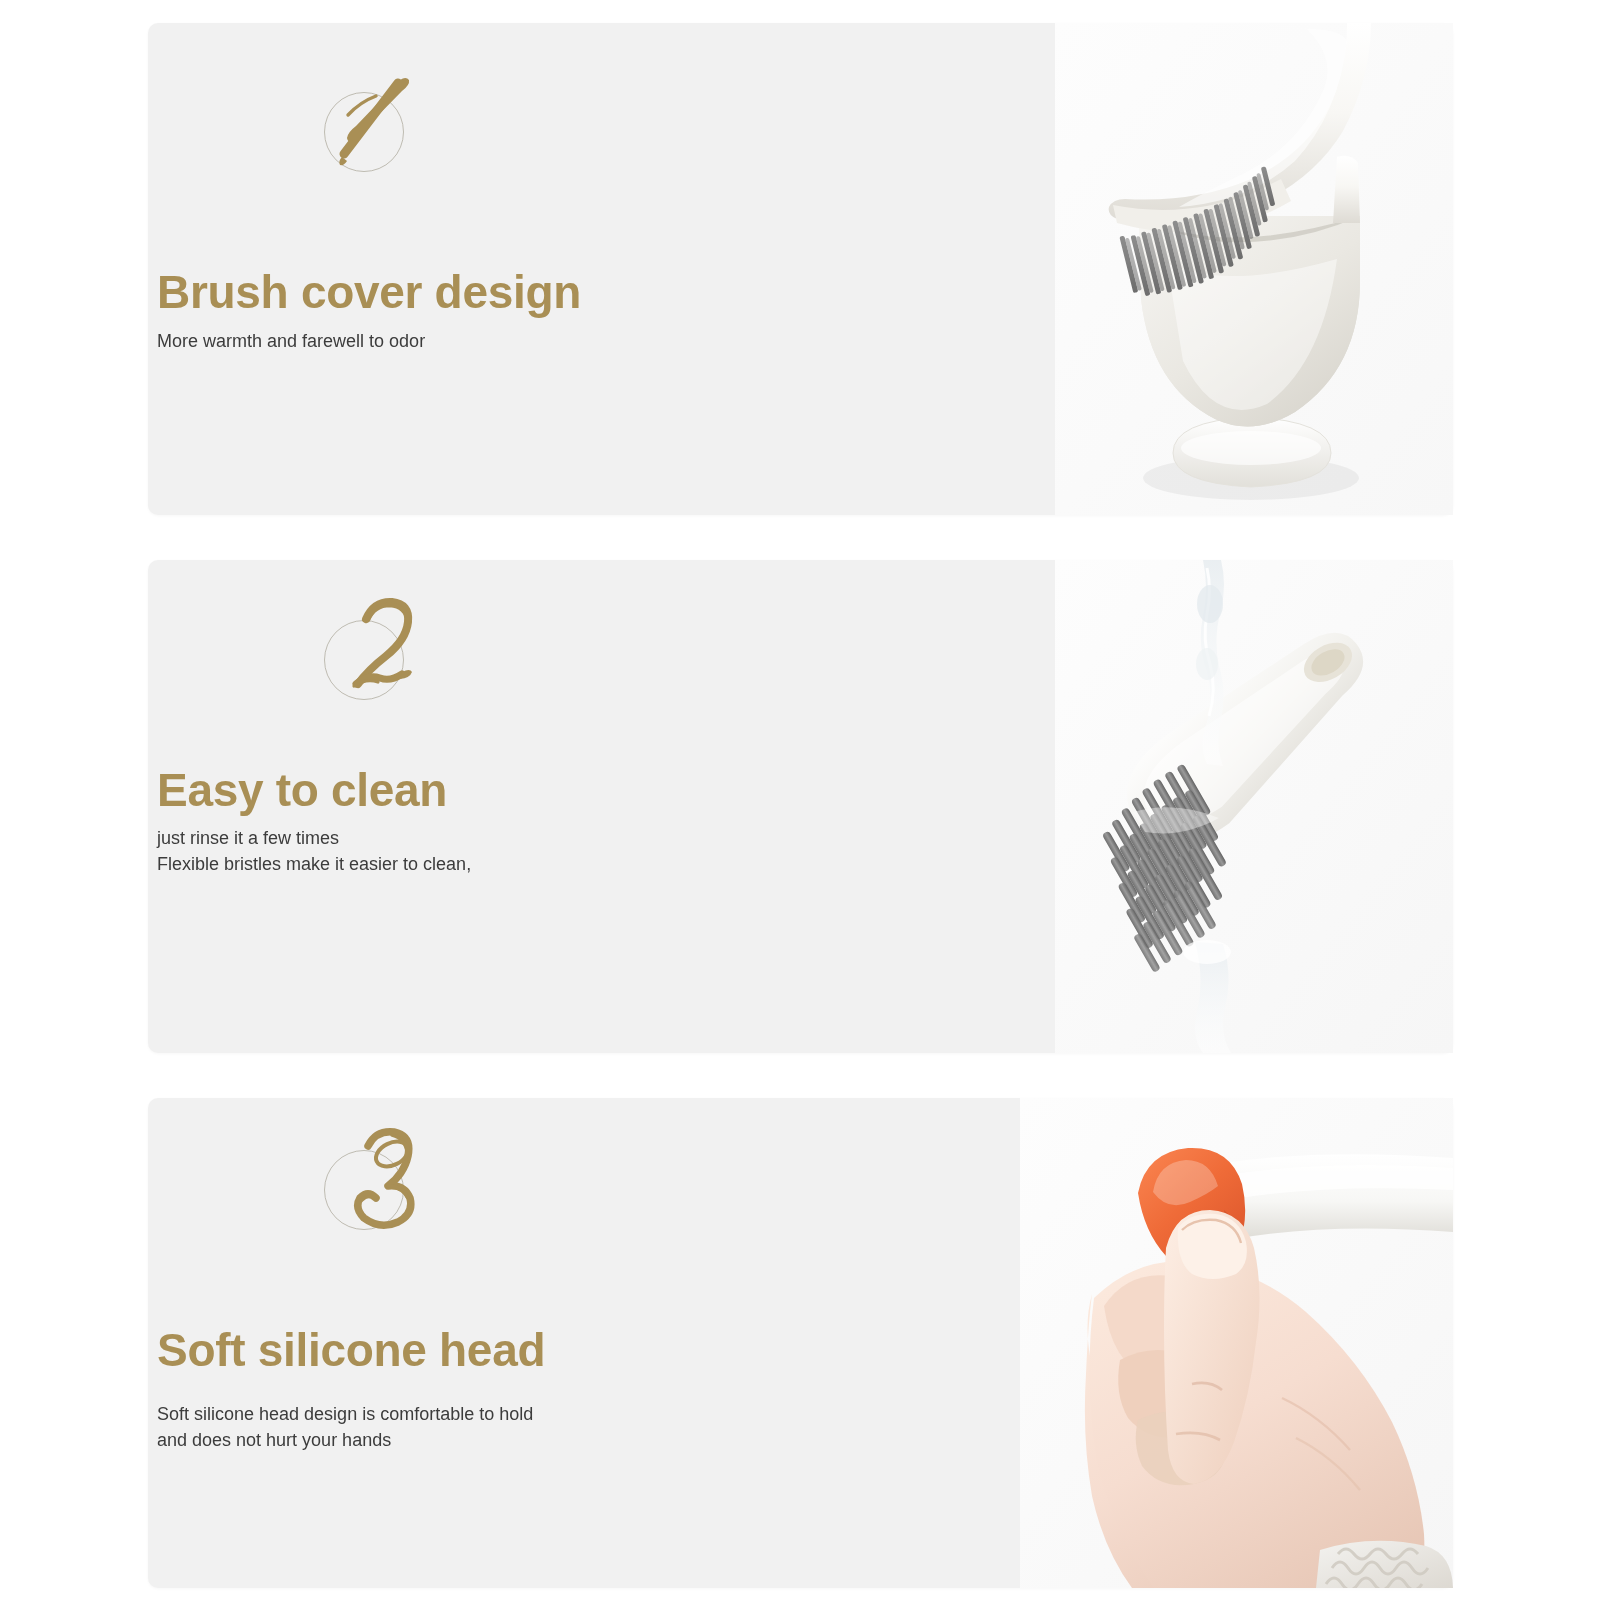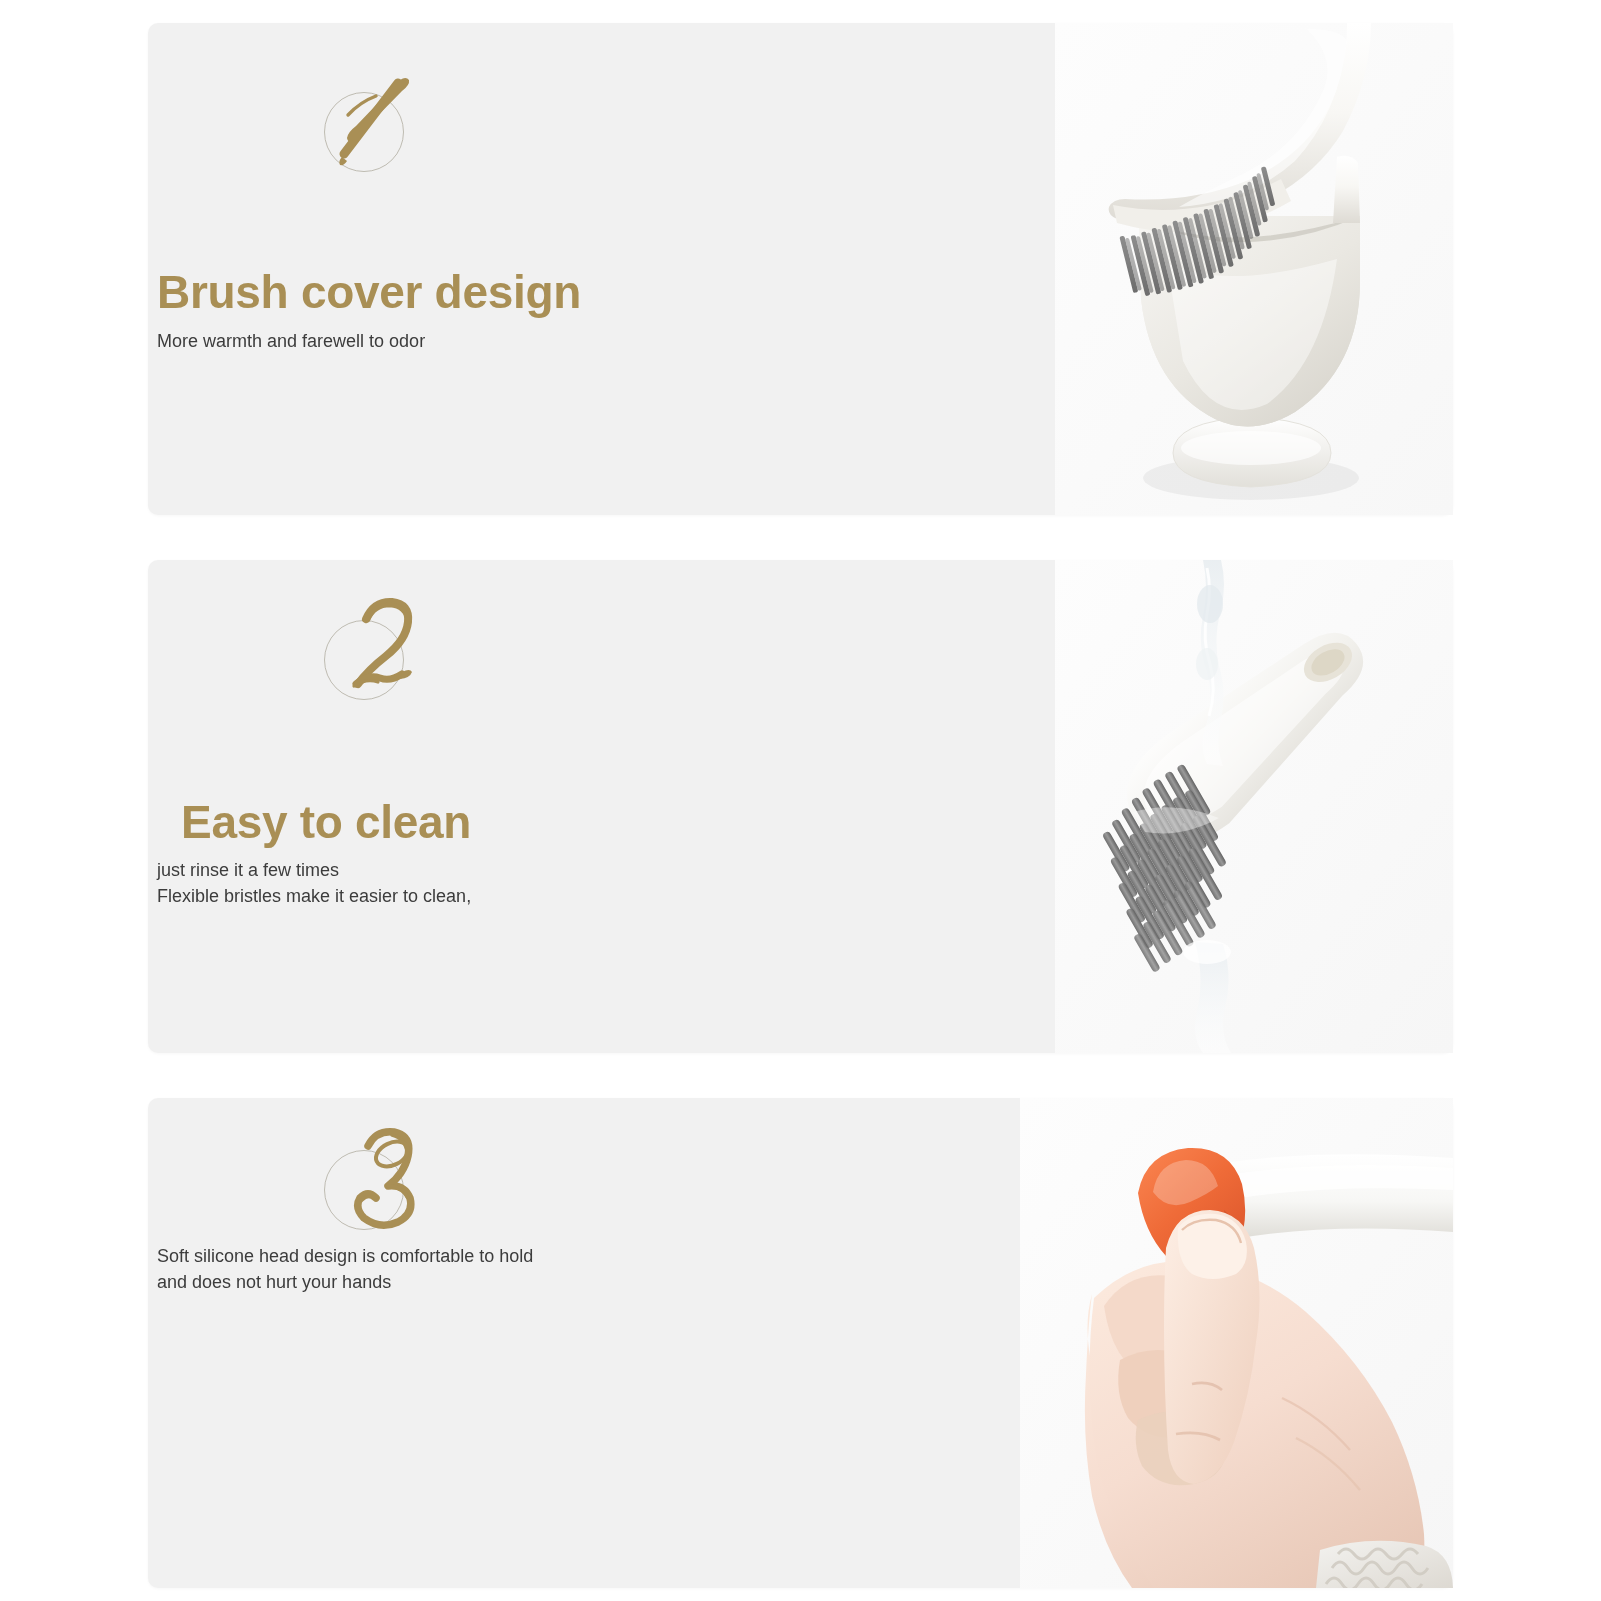--- a/index.html
+++ b/index.html
@@ -83,26 +83,26 @@
     font-weight: normal;
   }
   .feature-desc .line { display: block; white-space: nowrap; }
 
   
   .tb-1 { top: 92px; }
   .tb-1 .feature-title { margin-top: 94px; }
   .tb-1 .feature-desc  { margin-top: 13px; }
 
   .tb-2 { top: 620px; }
-  .tb-2 .feature-title { margin-top: 96px; text-align: right; }
+  .tb-2 .feature-title { margin-top: 64px; }
   .tb-2 .feature-desc  { margin-top: 12px; }
 
   .tb-3 { top: 1150px; }
   .tb-3 .feature-title { margin-top: 94px; }
-  .tb-3 .feature-desc  { margin-top: 12px; }
+  .tb-3 .feature-desc  { margin-top: 28px; }
 
   
   .photo {
     position: absolute;
     overflow: hidden;
     background: #ffffff;
     z-index: 2;
   }
   .ph-1 { left: 1055px; top: 23px;   width: 398px; height: 492px; }
   .ph-2 { left: 1055px; top: 560px;  width: 398px; height: 493px; }
@@ -430,19 +430,20 @@
         <g fill="none" stroke="#a98f55" stroke-linecap="round" stroke-linejoin="round">
           <path d="M54 30 Q62 14 80 16 Q98 20 94 40 Q90 58 74 70 Q90 68 96 82
                    Q100 98 84 106 Q66 114 50 102 Q40 92 46 82 Q54 74 62 82" stroke-width="7.5"></path>
           <path d="M94 40 Q92 22 78 19" stroke-width="3.6"></path>
           <path d="M74 70 Q88 70 94 82" stroke-width="3.4"></path>
           <path d="M62 82 Q54 78 48 84" stroke-width="3.2"></path>
         </g>
         <ellipse cx="78" cy="38" rx="17" ry="11" transform="rotate(-26 78 38)" fill="none" stroke="#a98f55" stroke-width="4"></ellipse>
       </svg>
     </div>
+    <div class="feature-title">Soft silicone head</div>
     <div class="feature-desc">
       <span class="line">Soft silicone head design is comfortable to hold</span>
       <span class="line">and does not hurt your hands</span>
     </div>
   </div>
 
 </div>
 
 </body></html>

